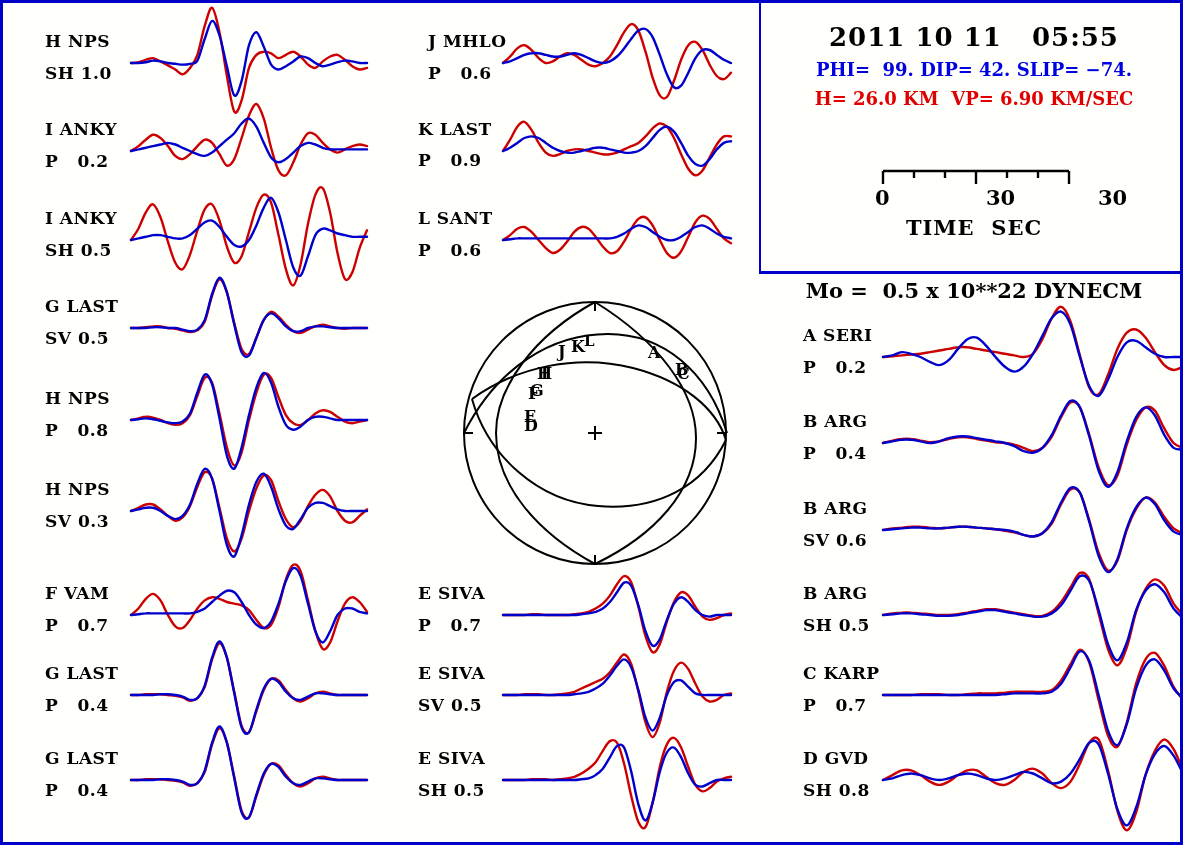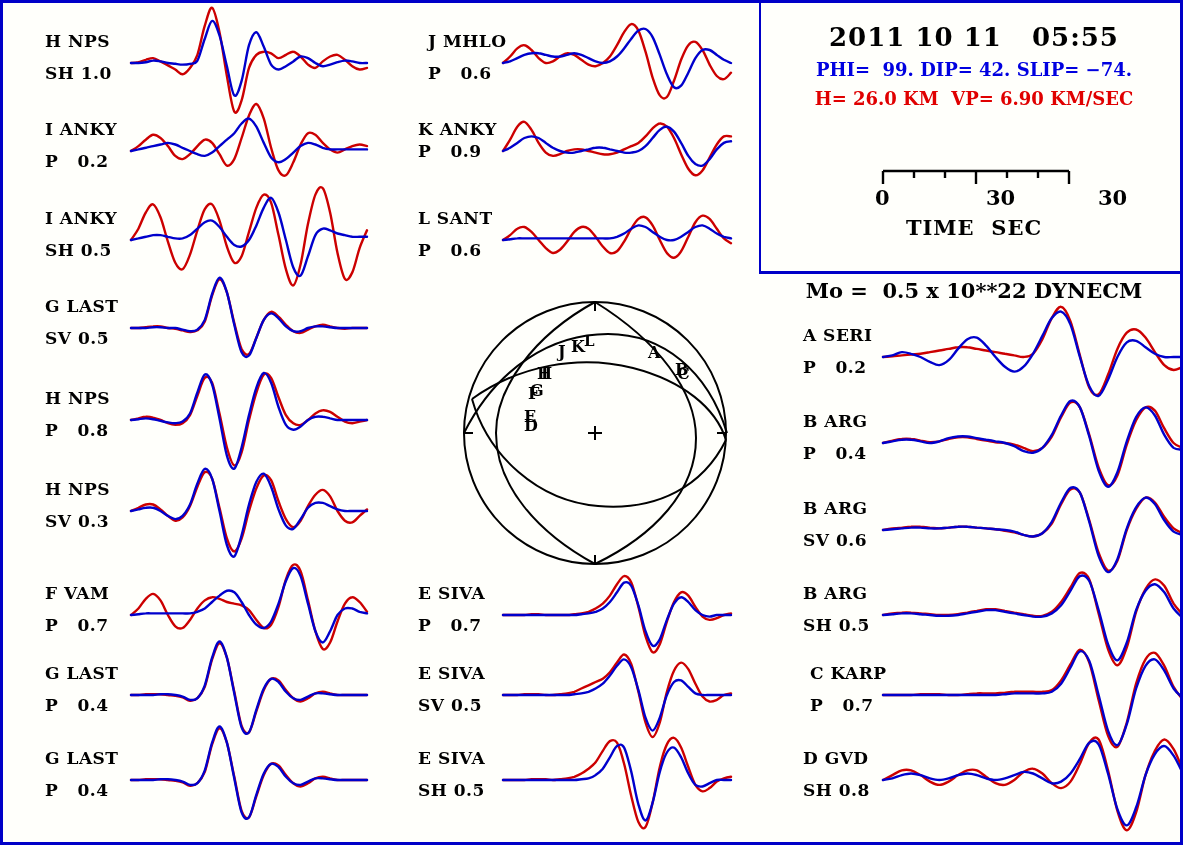--- a/index.html
+++ b/index.html
@@ -202,21 +202,21 @@
           <path d="M 0.0 42.0 C 1.2 42.0,4.9 42.0,7.4 42.0 C 9.8 42.0,12.3 42.0,14.8 42.0 C 17.2 42.0,19.7 42.1,22.1 42.0 C 24.6 41.9,27.0 41.3,29.5 41.2 C 32.0 41.1,34.4 41.1,36.9 41.2 C 39.3 41.3,41.8 41.6,44.3 42.0 C 46.7 42.4,49.2 42.8,51.6 43.6 C 54.1 44.4,56.5 46.6,59.0 46.9 C 61.5 47.1,63.9 47.7,66.4 45.2 C 68.8 42.8,71.3 39.0,73.8 32.3 C 76.2 25.5,78.7 12.0,81.1 4.7 C 83.6 -2.6,86.0 -11.5,88.5 -11.5 C 91.0 -11.5,93.4 -3.9,95.9 4.7 C 98.3 13.4,100.8 28.8,103.3 40.4 C 105.7 52.0,108.2 67.9,110.6 74.4 C 113.1 80.9,115.5 82.2,118.0 79.3 C 120.5 76.3,122.9 63.9,125.4 56.6 C 127.8 49.3,130.3 40.6,132.8 35.5 C 135.2 30.4,137.7 26.9,140.1 25.8 C 142.6 24.7,145.0 26.9,147.5 29.0 C 150.0 31.2,152.4 36.1,154.9 38.8 C 157.3 41.5,159.8 43.9,162.3 45.2 C 164.7 46.6,167.2 47.1,169.6 46.9 C 172.1 46.6,174.5 44.7,177.0 43.6 C 179.5 42.5,181.9 40.9,184.4 40.4 C 186.8 39.8,189.3 40.2,191.8 40.4 C 194.2 40.5,196.7 40.9,199.1 41.2 C 201.6 41.5,204.0 41.9,206.5 42.0 C 209.0 42.1,211.4 42.0,213.9 42.0 C 216.3 42.0,218.8 42.0,221.3 42.0 C 223.7 42.0,226.2 42.0,228.6 42.0 C 231.1 42.0,234.8 42.0,236.0 42.0" fill="none" stroke="#0000cc" stroke-width="2.4" stroke-linecap="round" stroke-linejoin="round"></path>
         </svg>
       </div>
       <div class="lbl" style="left: 425px; top: 30px;"><div>J MHLO</div><div style="margin-top: 14px;">P   0.6</div></div>
       <div class="trace" style="left: 500px; top: 18px;">
         <svg width="228" height="84" viewBox="0 0 228 84">
           <path d="M 0.0 42.0 C 1.2 40.9,4.8 37.9,7.1 35.5 C 9.5 33.1,11.9 29.3,14.3 27.4 C 16.6 25.5,19.0 23.9,21.4 24.2 C 23.8 24.4,26.1 26.9,28.5 29.0 C 30.9 31.2,33.3 35.0,35.6 37.1 C 38.0 39.3,40.4 41.5,42.8 42.0 C 45.1 42.5,47.5 41.5,49.9 40.4 C 52.3 39.3,54.6 36.9,57.0 35.5 C 59.4 34.2,61.8 32.5,64.1 32.3 C 66.5 32.0,68.9 32.8,71.3 33.9 C 73.6 35.0,76.0 37.1,78.4 38.8 C 80.8 40.4,83.1 42.5,85.5 43.6 C 87.9 44.7,90.3 45.5,92.6 45.2 C 95.0 45.0,97.4 43.6,99.8 42.0 C 102.1 40.4,104.5 38.5,106.9 35.5 C 109.3 32.5,111.6 28.2,114.0 24.2 C 116.4 20.1,118.8 14.7,121.1 11.2 C 123.5 7.7,125.9 3.4,128.3 3.1 C 130.6 2.8,133.0 5.0,135.4 9.6 C 137.8 14.2,140.1 22.8,142.5 30.7 C 144.9 38.5,147.3 49.3,149.6 56.6 C 152.0 63.9,154.4 71.2,156.8 74.4 C 159.1 77.6,161.5 78.5,163.9 76.0 C 166.3 73.6,168.6 66.0,171.0 59.8 C 173.4 53.6,175.8 44.7,178.1 38.8 C 180.5 32.8,182.9 27.1,185.3 24.2 C 187.6 21.2,190.0 20.1,192.4 20.9 C 194.8 21.7,197.1 25.3,199.5 29.0 C 201.9 32.8,204.3 39.3,206.6 43.6 C 209.0 47.9,211.4 52.5,213.8 55.0 C 216.1 57.4,218.5 58.7,220.9 58.2 C 223.3 57.7,226.8 52.8,228.0 51.7" fill="none" stroke="#cc0000" stroke-width="2.4" stroke-linecap="round" stroke-linejoin="round"></path>
           <path d="M 0.0 42.0 C 1.2 41.7,4.8 41.2,7.1 40.4 C 9.5 39.6,11.9 38.2,14.3 37.1 C 16.6 36.1,19.0 34.7,21.4 33.9 C 23.8 33.1,26.1 32.5,28.5 32.3 C 30.9 32.0,33.3 32.0,35.6 32.3 C 38.0 32.5,40.4 33.4,42.8 33.9 C 45.1 34.4,47.5 35.3,49.9 35.5 C 52.3 35.8,54.6 35.8,57.0 35.5 C 59.4 35.3,61.8 34.4,64.1 33.9 C 66.5 33.4,68.9 32.3,71.3 32.3 C 73.6 32.3,76.0 33.1,78.4 33.9 C 80.8 34.7,83.1 36.1,85.5 37.1 C 87.9 38.2,90.3 39.6,92.6 40.4 C 95.0 41.2,97.4 42.0,99.8 42.0 C 102.1 42.0,104.5 41.5,106.9 40.4 C 109.3 39.3,111.6 37.7,114.0 35.5 C 116.4 33.4,118.8 30.4,121.1 27.4 C 123.5 24.5,125.9 20.7,128.3 17.7 C 130.6 14.7,133.0 11.2,135.4 9.6 C 137.8 8.0,140.1 6.9,142.5 8.0 C 144.9 9.1,147.3 11.8,149.6 16.1 C 152.0 20.4,154.4 27.7,156.8 33.9 C 159.1 40.1,161.5 47.9,163.9 53.3 C 166.3 58.7,168.6 64.4,171.0 66.3 C 173.4 68.2,175.8 67.1,178.1 64.7 C 180.5 62.3,182.9 56.3,185.3 51.7 C 187.6 47.1,190.0 40.9,192.4 37.1 C 194.8 33.4,197.1 30.4,199.5 29.0 C 201.9 27.7,204.3 28.2,206.6 29.0 C 209.0 29.8,211.4 32.3,213.8 33.9 C 216.1 35.5,218.5 37.4,220.9 38.8 C 223.3 40.1,226.8 41.5,228.0 42.0" fill="none" stroke="#0000cc" stroke-width="2.4" stroke-linecap="round" stroke-linejoin="round"></path>
         </svg>
       </div>
-      <div class="lbl" style="left: 415px; top: 118px;"><div>K ANKY</div><div style="margin-top: 4px;">P   0.9</div></div>
+      <div class="lbl" style="left: 415px; top: 118px;"><div>K LAST</div><div style="margin-top: 13px;">P   0.9</div></div>
       <div class="trace" style="left: 500px; top: 106px;">
         <svg width="228" height="84" viewBox="0 0 228 84">
           <path d="M 0.0 42.0 C 1.2 40.1,4.8 34.7,7.1 30.7 C 9.5 26.6,11.9 20.7,14.3 17.7 C 16.6 14.7,19.0 12.3,21.4 12.8 C 23.8 13.4,26.1 17.4,28.5 20.9 C 30.9 24.4,33.3 30.1,35.6 33.9 C 38.0 37.7,40.4 41.5,42.8 43.6 C 45.1 45.8,47.5 46.6,49.9 46.9 C 52.3 47.1,54.6 46.1,57.0 45.2 C 59.4 44.4,61.8 42.8,64.1 42.0 C 66.5 41.2,68.9 40.7,71.3 40.4 C 73.6 40.1,76.0 40.1,78.4 40.4 C 80.8 40.7,83.1 41.5,85.5 42.0 C 87.9 42.5,90.3 43.1,92.6 43.6 C 95.0 44.2,97.4 45.0,99.8 45.2 C 102.1 45.5,104.5 45.5,106.9 45.2 C 109.3 45.0,111.6 44.4,114.0 43.6 C 116.4 42.8,118.8 41.5,121.1 40.4 C 123.5 39.3,125.9 38.2,128.3 37.1 C 130.6 36.1,133.0 35.5,135.4 33.9 C 137.8 32.3,140.1 29.9,142.5 27.4 C 144.9 25.0,147.3 21.5,149.6 19.3 C 152.0 17.2,154.4 14.7,156.8 14.5 C 159.1 14.2,161.5 15.3,163.9 17.7 C 166.3 20.1,168.6 24.4,171.0 29.0 C 173.4 33.6,175.8 40.1,178.1 45.2 C 180.5 50.4,182.9 56.3,185.3 59.8 C 187.6 63.3,190.0 66.0,192.4 66.3 C 194.8 66.6,197.1 64.4,199.5 61.4 C 201.9 58.5,204.3 52.8,206.6 48.5 C 209.0 44.2,211.4 39.0,213.8 35.5 C 216.1 32.0,218.5 28.8,220.9 27.4 C 223.3 26.1,226.8 27.4,228.0 27.4" fill="none" stroke="#cc0000" stroke-width="2.4" stroke-linecap="round" stroke-linejoin="round"></path>
           <path d="M 0.0 42.0 C 1.2 41.5,4.8 40.1,7.1 38.8 C 9.5 37.4,11.9 35.5,14.3 33.9 C 16.6 32.3,19.0 30.1,21.4 29.0 C 23.8 28.0,26.1 27.4,28.5 27.4 C 30.9 27.4,33.3 28.0,35.6 29.0 C 38.0 30.1,40.4 32.3,42.8 33.9 C 45.1 35.5,47.5 37.4,49.9 38.8 C 52.3 40.1,54.6 41.2,57.0 42.0 C 59.4 42.8,61.8 43.3,64.1 43.6 C 66.5 43.9,68.9 43.9,71.3 43.6 C 73.6 43.3,76.0 42.5,78.4 42.0 C 80.8 41.5,83.1 40.9,85.5 40.4 C 87.9 39.8,90.3 39.0,92.6 38.8 C 95.0 38.5,97.4 38.5,99.8 38.8 C 102.1 39.0,104.5 39.8,106.9 40.4 C 109.3 40.9,111.6 41.5,114.0 42.0 C 116.4 42.5,118.8 43.3,121.1 43.6 C 123.5 43.9,125.9 43.9,128.3 43.6 C 130.6 43.3,133.0 43.1,135.4 42.0 C 137.8 40.9,140.1 39.3,142.5 37.1 C 144.9 35.0,147.3 31.7,149.6 29.0 C 152.0 26.3,154.4 22.8,156.8 20.9 C 159.1 19.0,161.5 17.4,163.9 17.7 C 166.3 18.0,168.6 19.9,171.0 22.6 C 173.4 25.3,175.8 29.8,178.1 33.9 C 180.5 37.9,182.9 43.4,185.3 46.9 C 187.6 50.4,190.0 53.3,192.4 55.0 C 194.8 56.6,197.1 57.4,199.5 56.6 C 201.9 55.8,204.3 52.8,206.6 50.1 C 209.0 47.4,211.4 43.1,213.8 40.4 C 216.1 37.7,218.5 35.3,220.9 33.9 C 223.3 32.5,226.8 32.5,228.0 32.3" fill="none" stroke="#0000cc" stroke-width="2.4" stroke-linecap="round" stroke-linejoin="round"></path>
         </svg>
       </div>
       <div class="lbl" style="left: 415px; top: 207px;"><div>L SANT</div><div style="margin-top: 14px;">P   0.6</div></div>
       <div class="trace" style="left: 500px; top: 195px;">
         <svg width="228" height="84" viewBox="0 0 228 84">
           <path d="M 0.0 42.0 C 1.2 41.2,4.8 39.0,7.1 37.1 C 9.5 35.3,11.9 32.0,14.3 30.7 C 16.6 29.3,19.0 28.5,21.4 29.0 C 23.8 29.6,26.1 31.7,28.5 33.9 C 30.9 36.1,33.3 39.3,35.6 42.0 C 38.0 44.7,40.4 47.9,42.8 50.1 C 45.1 52.3,47.5 54.7,49.9 55.0 C 52.3 55.2,54.6 53.6,57.0 51.7 C 59.4 49.8,61.8 46.6,64.1 43.6 C 66.5 40.6,68.9 36.3,71.3 33.9 C 73.6 31.5,76.0 29.6,78.4 29.0 C 80.8 28.5,83.1 29.0,85.5 30.7 C 87.9 32.3,90.3 35.8,92.6 38.8 C 95.0 41.7,97.4 45.8,99.8 48.5 C 102.1 51.2,104.5 54.1,106.9 55.0 C 109.3 55.8,111.6 55.2,114.0 53.3 C 116.4 51.5,118.8 47.4,121.1 43.6 C 123.5 39.8,125.9 34.4,128.3 30.7 C 130.6 26.9,133.0 22.8,135.4 20.9 C 137.8 19.0,140.1 18.2,142.5 19.3 C 144.9 20.4,147.3 23.6,149.6 27.4 C 152.0 31.2,154.4 37.4,156.8 42.0 C 159.1 46.6,161.5 52.0,163.9 55.0 C 166.3 57.9,168.6 60.1,171.0 59.8 C 173.4 59.5,175.8 56.9,178.1 53.3 C 180.5 49.8,182.9 43.6,185.3 38.8 C 187.6 33.9,190.0 27.7,192.4 24.2 C 194.8 20.7,197.1 18.2,199.5 17.7 C 201.9 17.2,204.3 18.8,206.6 20.9 C 209.0 23.1,211.4 27.4,213.8 30.7 C 216.1 33.9,218.5 38.0,220.9 40.4 C 223.3 42.8,226.8 44.4,228.0 45.2" fill="none" stroke="#cc0000" stroke-width="2.4" stroke-linecap="round" stroke-linejoin="round"></path>
@@ -265,21 +265,21 @@
           <path d="M 0.0 42.0 C 1.6 41.9,6.3 41.5,9.4 41.2 C 12.5 40.9,15.6 40.7,18.8 40.4 C 21.9 40.1,25.0 39.7,28.1 39.6 C 31.3 39.4,34.4 39.4,37.5 39.6 C 40.6 39.7,43.8 40.2,46.9 40.4 C 50.0 40.5,53.1 40.5,56.3 40.4 C 59.4 40.2,62.5 39.8,65.6 39.6 C 68.8 39.3,71.9 38.9,75.0 38.8 C 78.1 38.6,81.3 38.6,84.4 38.8 C 87.5 38.9,90.6 39.3,93.8 39.6 C 96.9 39.8,100.0 40.1,103.1 40.4 C 106.3 40.7,109.4 40.9,112.5 41.2 C 115.6 41.5,118.8 41.6,121.9 42.0 C 125.0 42.4,128.1 42.8,131.3 43.6 C 134.4 44.4,137.5 46.0,140.6 46.9 C 143.8 47.7,146.9 48.8,150.0 48.5 C 153.1 48.2,156.3 47.7,159.4 45.2 C 162.5 42.8,165.6 39.0,168.8 33.9 C 171.9 28.8,175.0 20.1,178.1 14.5 C 181.3 8.8,184.4 1.5,187.5 -0.1 C 190.6 -1.7,193.8 -0.9,196.9 4.7 C 200.0 10.4,203.1 23.4,206.3 33.9 C 209.4 44.4,212.5 59.5,215.6 67.9 C 218.8 76.3,221.9 83.6,225.0 84.1 C 228.1 84.7,231.3 78.5,234.4 71.2 C 237.5 63.9,240.6 49.0,243.8 40.4 C 246.9 31.7,250.0 24.4,253.1 19.3 C 256.3 14.2,259.4 10.1,262.5 9.6 C 265.6 9.1,268.8 12.3,271.9 16.1 C 275.0 19.9,278.1 27.7,281.3 32.3 C 284.4 36.9,287.5 41.2,290.6 43.6 C 293.8 46.0,298.4 46.3,300.0 46.9" fill="none" stroke="#0000cc" stroke-width="2.4" stroke-linecap="round" stroke-linejoin="round"></path>
         </svg>
       </div>
       <div class="lbl" style="left: 800px; top: 582px;"><div>B ARG</div><div style="margin-top: 14px;">SH 0.5</div></div>
       <div class="trace" style="left: 880px; top: 570px;">
         <svg width="300" height="84" viewBox="0 0 300 84">
           <path d="M 0.0 42.0 C 1.6 41.7,6.3 40.8,9.4 40.4 C 12.5 40.0,15.6 39.7,18.8 39.6 C 21.9 39.4,25.0 39.4,28.1 39.6 C 31.3 39.7,34.4 40.1,37.5 40.4 C 40.6 40.7,43.8 40.9,46.9 41.2 C 50.0 41.5,53.1 41.9,56.3 42.0 C 59.4 42.1,62.5 42.1,65.6 42.0 C 68.8 41.9,71.9 41.6,75.0 41.2 C 78.1 40.8,81.3 40.1,84.4 39.6 C 87.5 39.0,90.6 38.5,93.8 38.0 C 96.9 37.4,100.0 36.6,103.1 36.3 C 106.3 36.1,109.4 36.1,112.5 36.3 C 115.6 36.6,118.8 37.4,121.9 38.0 C 125.0 38.5,128.1 39.0,131.3 39.6 C 134.4 40.1,137.5 40.6,140.6 41.2 C 143.8 41.7,146.9 42.5,150.0 42.8 C 153.1 43.1,156.3 43.5,159.4 42.8 C 162.5 42.1,165.6 41.1,168.8 38.8 C 171.9 36.5,175.0 33.1,178.1 29.0 C 181.3 25.0,184.4 19.3,187.5 14.5 C 190.6 9.6,193.8 1.2,196.9 -0.1 C 200.0 -1.5,203.1 -0.4,206.3 6.4 C 209.4 13.1,212.5 28.8,215.6 40.4 C 218.8 52.0,221.9 67.4,225.0 76.0 C 228.1 84.7,231.3 92.5,234.4 92.2 C 237.5 92.0,240.6 83.3,243.8 74.4 C 246.9 65.5,250.0 48.5,253.1 38.8 C 256.3 29.0,259.4 21.5,262.5 16.1 C 265.6 10.7,268.8 6.9,271.9 6.4 C 275.0 5.8,278.1 8.8,281.3 12.8 C 284.4 16.9,287.5 25.8,290.6 30.7 C 293.8 35.5,298.4 40.1,300.0 42.0" fill="none" stroke="#cc0000" stroke-width="2.4" stroke-linecap="round" stroke-linejoin="round"></path>
           <path d="M 0.0 42.0 C 1.6 41.9,6.3 41.5,9.4 41.2 C 12.5 40.9,15.6 40.5,18.8 40.4 C 21.9 40.2,25.0 40.2,28.1 40.4 C 31.3 40.5,34.4 40.9,37.5 41.2 C 40.6 41.5,43.8 41.7,46.9 42.0 C 50.0 42.3,53.1 42.7,56.3 42.8 C 59.4 42.9,62.5 42.9,65.6 42.8 C 68.8 42.7,71.9 42.4,75.0 42.0 C 78.1 41.6,81.3 40.9,84.4 40.4 C 87.5 39.8,90.6 39.3,93.8 38.8 C 96.9 38.2,100.0 37.4,103.1 37.1 C 106.3 36.9,109.4 36.9,112.5 37.1 C 115.6 37.4,118.8 38.2,121.9 38.8 C 125.0 39.3,128.1 39.8,131.3 40.4 C 134.4 40.9,137.5 41.5,140.6 42.0 C 143.8 42.5,146.9 43.3,150.0 43.6 C 153.1 43.9,156.3 44.2,159.4 43.6 C 162.5 43.1,165.6 42.3,168.8 40.4 C 171.9 38.5,175.0 36.1,178.1 32.3 C 181.3 28.5,184.4 22.6,187.5 17.7 C 190.6 12.8,193.8 4.7,196.9 3.1 C 200.0 1.5,203.1 2.3,206.3 8.0 C 209.4 13.6,212.5 26.6,215.6 37.1 C 218.8 47.7,221.9 62.8,225.0 71.2 C 228.1 79.5,231.3 87.6,234.4 87.4 C 237.5 87.1,240.6 77.9,243.8 69.5 C 246.9 61.2,250.0 45.8,253.1 37.1 C 256.3 28.5,259.4 22.0,262.5 17.7 C 265.6 13.4,268.8 11.0,271.9 11.2 C 275.0 11.5,278.1 15.3,281.3 19.3 C 284.4 23.4,287.5 31.2,290.6 35.5 C 293.8 39.8,298.4 43.6,300.0 45.2" fill="none" stroke="#0000cc" stroke-width="2.4" stroke-linecap="round" stroke-linejoin="round"></path>
         </svg>
       </div>
-      <div class="lbl" style="left: 800px; top: 662px; margin-left: 7px;"><div>C KARP</div><div style="margin-top: 14px;">P   0.7</div></div>
+      <div class="lbl" style="left: 800px; top: 662px;"><div>C KARP</div><div style="margin-top: 14px;">P   0.7</div></div>
       <div class="trace" style="left: 880px; top: 650px;">
         <svg width="300" height="84" viewBox="0 0 300 84">
           <path d="M 0.0 42.0 C 1.6 42.0,6.3 42.0,9.4 42.0 C 12.5 42.0,15.6 42.0,18.8 42.0 C 21.9 42.0,25.0 42.1,28.1 42.0 C 31.3 41.9,34.4 41.3,37.5 41.2 C 40.6 41.1,43.8 41.2,46.9 41.2 C 50.0 41.2,53.1 41.1,56.3 41.2 C 59.4 41.3,62.5 41.9,65.6 42.0 C 68.8 42.1,71.9 42.1,75.0 42.0 C 78.1 41.9,81.3 41.5,84.4 41.2 C 87.5 40.9,90.6 40.5,93.8 40.4 C 96.9 40.2,100.0 40.4,103.1 40.4 C 106.3 40.4,109.4 40.5,112.5 40.4 C 115.6 40.2,118.8 39.8,121.9 39.6 C 125.0 39.3,128.1 38.9,131.3 38.8 C 134.4 38.6,137.5 38.8,140.6 38.8 C 143.8 38.8,146.9 38.8,150.0 38.8 C 153.1 38.8,156.3 39.0,159.4 38.8 C 162.5 38.5,165.6 39.0,168.8 37.1 C 171.9 35.3,175.0 31.7,178.1 27.4 C 181.3 23.1,184.4 16.4,187.5 11.2 C 190.6 6.1,193.8 -3.1,196.9 -3.4 C 200.0 -3.6,203.1 1.2,206.3 9.6 C 209.4 18.0,212.5 34.7,215.6 46.9 C 218.8 59.0,221.9 74.7,225.0 82.5 C 228.1 90.3,231.3 96.0,234.4 93.8 C 237.5 91.7,240.6 80.1,243.8 69.5 C 246.9 59.0,250.0 41.2,253.1 30.7 C 256.3 20.1,259.4 11.5,262.5 6.4 C 265.6 1.2,268.8 -1.2,271.9 -0.1 C 275.0 1.0,278.1 7.2,281.3 12.8 C 284.4 18.5,287.5 28.2,290.6 33.9 C 293.8 39.6,298.4 44.7,300.0 46.9" fill="none" stroke="#cc0000" stroke-width="2.4" stroke-linecap="round" stroke-linejoin="round"></path>
           <path d="M 0.0 42.0 C 1.6 42.0,6.3 42.0,9.4 42.0 C 12.5 42.0,15.6 42.0,18.8 42.0 C 21.9 42.0,25.0 42.0,28.1 42.0 C 31.3 42.0,34.4 42.0,37.5 42.0 C 40.6 42.0,43.8 42.0,46.9 42.0 C 50.0 42.0,53.1 42.0,56.3 42.0 C 59.4 42.0,62.5 42.0,65.6 42.0 C 68.8 42.0,71.9 42.0,75.0 42.0 C 78.1 42.0,81.3 42.0,84.4 42.0 C 87.5 42.0,90.6 42.0,93.8 42.0 C 96.9 42.0,100.0 42.0,103.1 42.0 C 106.3 42.0,109.4 42.1,112.5 42.0 C 115.6 41.9,118.8 41.5,121.9 41.2 C 125.0 40.9,128.1 40.5,131.3 40.4 C 134.4 40.2,137.5 40.4,140.6 40.4 C 143.8 40.4,146.9 40.4,150.0 40.4 C 153.1 40.4,156.3 40.7,159.4 40.4 C 162.5 40.1,165.6 40.4,168.8 38.8 C 171.9 37.1,175.0 34.7,178.1 30.7 C 181.3 26.6,184.4 19.9,187.5 14.5 C 190.6 9.1,193.8 -0.7,196.9 -1.7 C 200.0 -2.8,203.1 0.7,206.3 8.0 C 209.4 15.3,212.5 30.4,215.6 42.0 C 218.8 53.6,221.9 69.3,225.0 77.6 C 228.1 86.0,231.3 93.3,234.4 92.2 C 237.5 91.1,240.6 80.6,243.8 71.2 C 246.9 61.7,250.0 45.2,253.1 35.5 C 256.3 25.8,259.4 17.7,262.5 12.8 C 265.6 8.0,268.8 5.5,271.9 6.4 C 275.0 7.2,278.1 12.8,281.3 17.7 C 284.4 22.6,287.5 30.9,290.6 35.5 C 293.8 40.1,298.4 43.6,300.0 45.2" fill="none" stroke="#0000cc" stroke-width="2.4" stroke-linecap="round" stroke-linejoin="round"></path>
         </svg>
       </div>
       <div class="lbl" style="left: 800px; top: 747px;"><div>D GVD</div><div style="margin-top: 14px;">SH 0.8</div></div>
       <div class="trace" style="left: 880px; top: 735px;">
         <svg width="300" height="84" viewBox="0 0 300 84">
           <path d="M 0.0 42.0 C 1.6 41.2,6.3 38.8,9.4 37.1 C 12.5 35.5,15.6 33.1,18.8 32.3 C 21.9 31.5,25.0 31.5,28.1 32.3 C 31.3 33.1,34.4 35.3,37.5 37.1 C 40.6 39.0,43.8 42.0,46.9 43.6 C 50.0 45.2,53.1 46.9,56.3 46.9 C 59.4 46.9,62.5 45.2,65.6 43.6 C 68.8 42.0,71.9 39.0,75.0 37.1 C 78.1 35.3,81.3 33.1,84.4 32.3 C 87.5 31.5,90.6 31.2,93.8 32.3 C 96.9 33.4,100.0 36.6,103.1 38.8 C 106.3 40.9,109.4 43.9,112.5 45.2 C 115.6 46.6,118.8 47.4,121.9 46.9 C 125.0 46.3,128.1 44.2,131.3 42.0 C 134.4 39.8,137.5 35.8,140.6 33.9 C 143.8 32.0,146.9 30.4,150.0 30.7 C 153.1 30.9,156.3 33.1,159.4 35.5 C 162.5 37.9,165.6 42.8,168.8 45.2 C 171.9 47.7,175.0 50.4,178.1 50.1 C 181.3 49.8,184.4 47.7,187.5 43.6 C 190.6 39.6,193.8 32.3,196.9 25.8 C 200.0 19.3,203.1 8.8,206.3 4.7 C 209.4 0.7,212.5 -3.1,215.6 1.5 C 218.8 6.1,221.9 20.4,225.0 32.3 C 228.1 44.2,231.3 62.8,234.4 72.8 C 237.5 82.8,240.6 92.0,243.8 92.2 C 246.9 92.5,250.0 83.6,253.1 74.4 C 256.3 65.2,259.4 47.4,262.5 37.1 C 265.6 26.9,268.8 18.8,271.9 12.8 C 275.0 6.9,278.1 1.8,281.3 1.5 C 284.4 1.2,287.5 6.1,290.6 11.2 C 293.8 16.4,298.4 28.8,300.0 32.3" fill="none" stroke="#cc0000" stroke-width="2.4" stroke-linecap="round" stroke-linejoin="round"></path>

